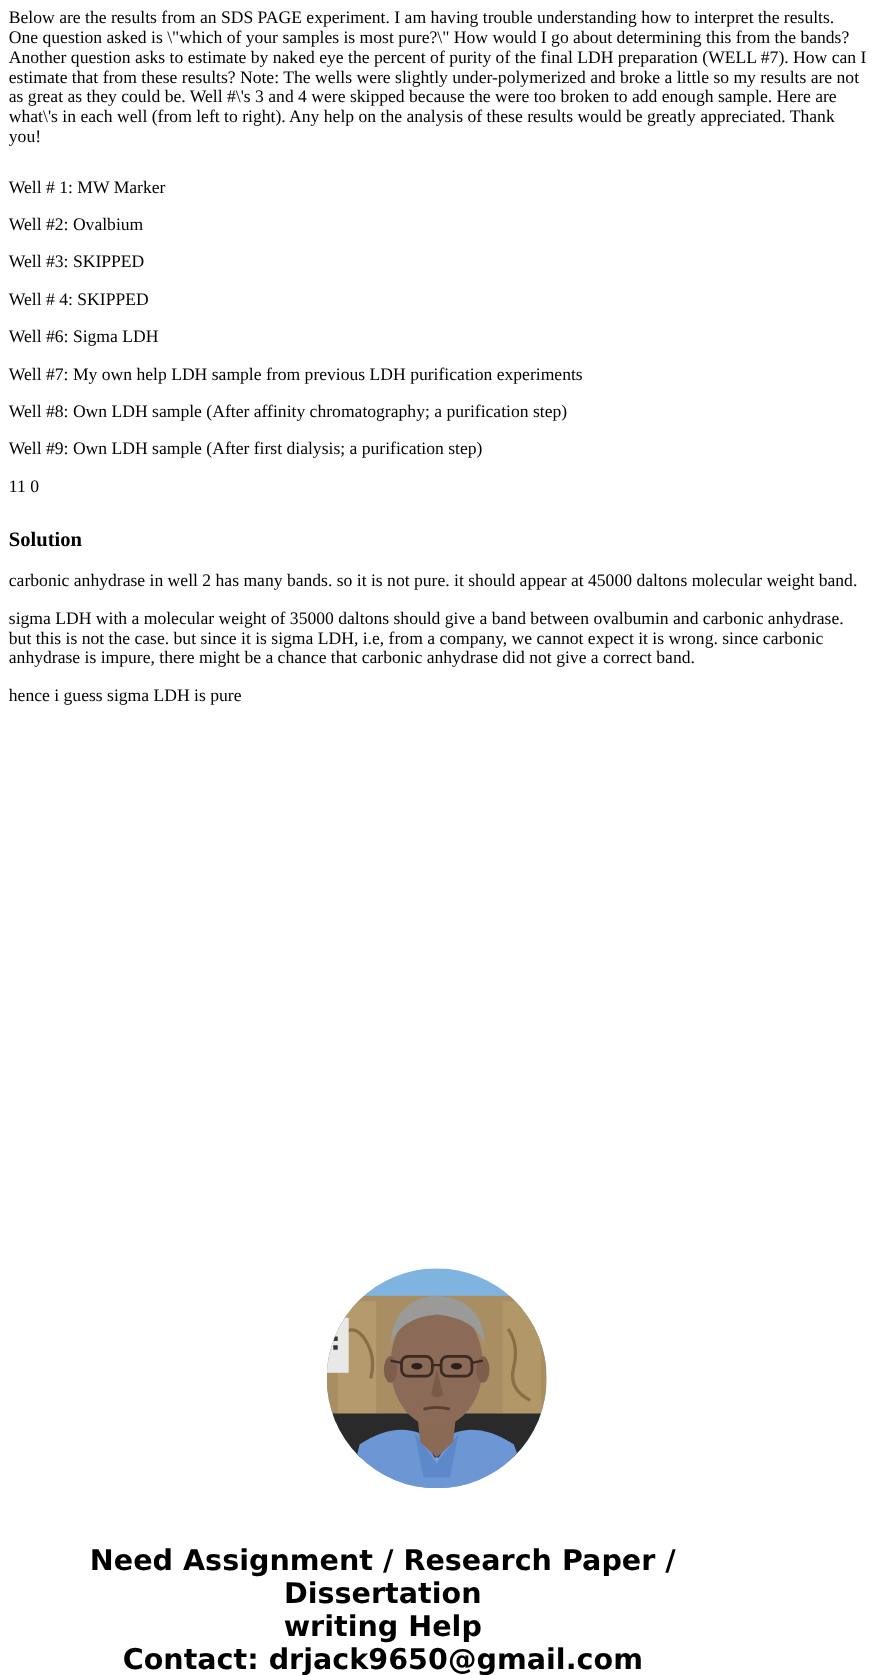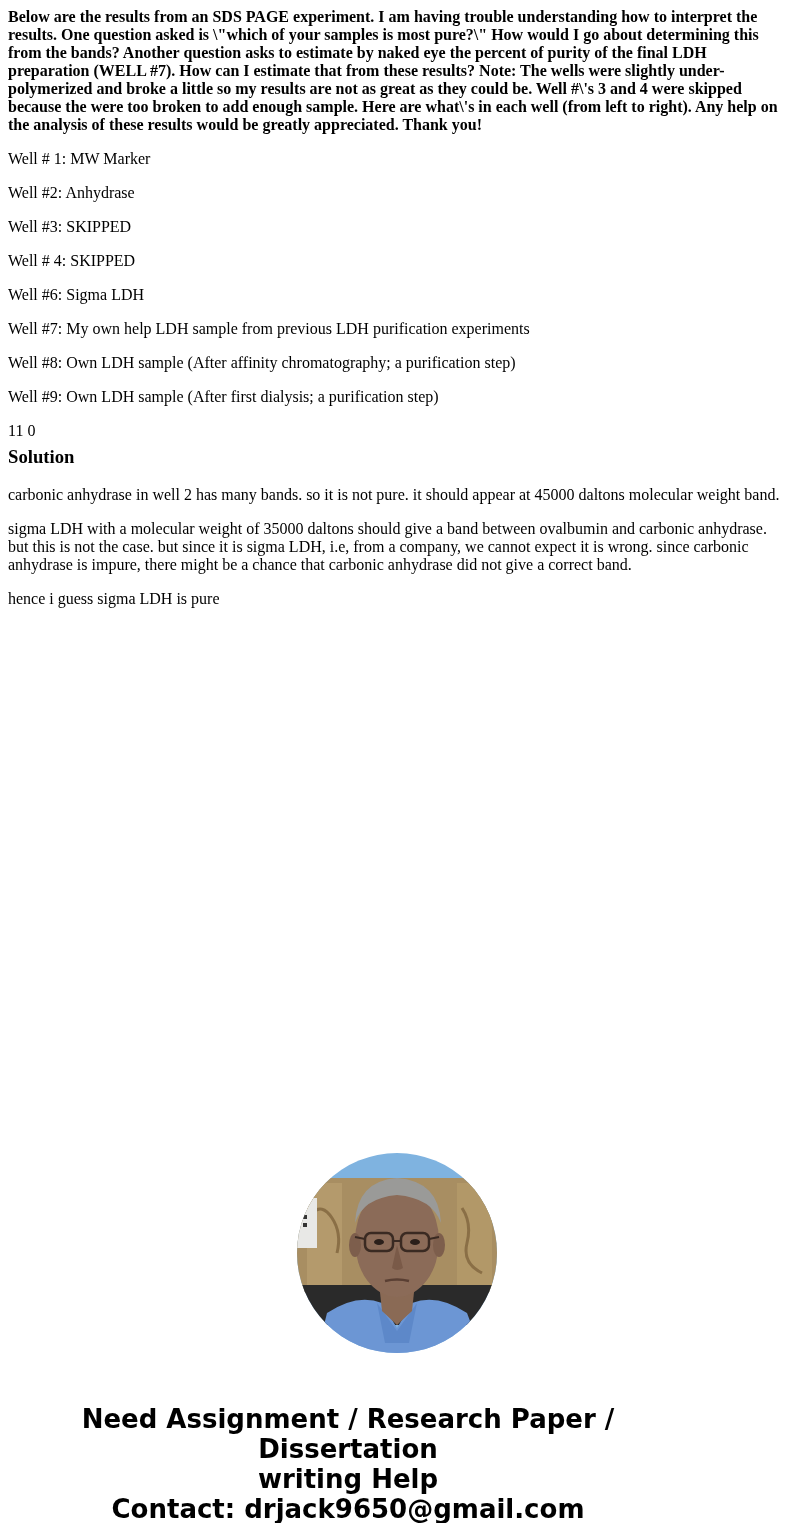--- a/index.html
+++ b/index.html
@@ -25,23 +25,23 @@
     }
     p {
       margin: 0 0 16px 0;
     }
     h3 {
       font-size: 18.7px;
       font-weight: bold;
       margin: 0 0 18px 0;
       line-height: 22px;
     }
-    .question-para { margin-bottom: 16px; font-weight: bold; }
+    .question-para { margin-bottom: 28px; }
     .wells p { margin-bottom: 16px; }
-    .votes { margin-bottom: 6px; }
+    .votes { margin-bottom: 28px; }
     .avatar {
       position: absolute;
       left: 297px;
       top: 1153px;
       width: 200px;
       height: 200px;
       border-radius: 50%;
       overflow: hidden;
     }
     .avatar svg { display: block; }
@@ -60,21 +60,21 @@
     .promo div { margin: 0; }
   </style>
 </head>
 <body>
 
 <div class="content">
   <p class="question-para">Below are the results from an SDS PAGE experiment. I am having trouble understanding how to interpret the results. One question asked is \"which of your samples is most pure?\" How would I go about determining this from the bands? Another question asks to estimate by naked eye the percent of purity of the final LDH preparation (WELL #7). How can I estimate that from these results? Note: The wells were slightly under-polymerized and broke a little so my results are not as great as they could be. Well #\'s 3 and 4 were skipped because the were too broken to add enough sample. Here are what\'s in each well (from left to right). Any help on the analysis of these results would be greatly appreciated. Thank you!</p>
 
   <div class="wells">
     <p>Well # 1: MW Marker</p>
-    <p>Well #2: Anhydrase</p>
+    <p>Well #2: Ovalbium</p>
     <p>Well #3: SKIPPED</p>
     <p>Well # 4: SKIPPED</p>
     <p>Well #6: Sigma LDH</p>
     <p>Well #7: My own help LDH sample from previous LDH purification experiments</p>
     <p>Well #8: Own LDH sample (After affinity chromatography; a purification step)</p>
     <p>Well #9: Own LDH sample (After first dialysis; a purification step)</p>
   </div>
 
   <p class="votes">11 0</p>
 

